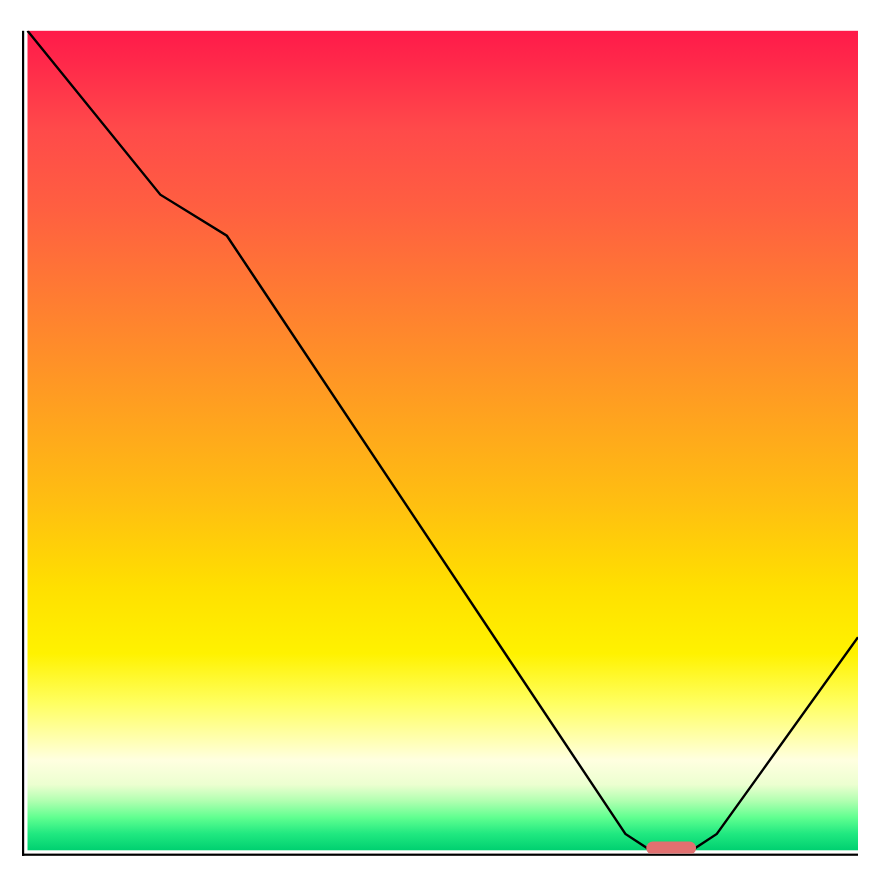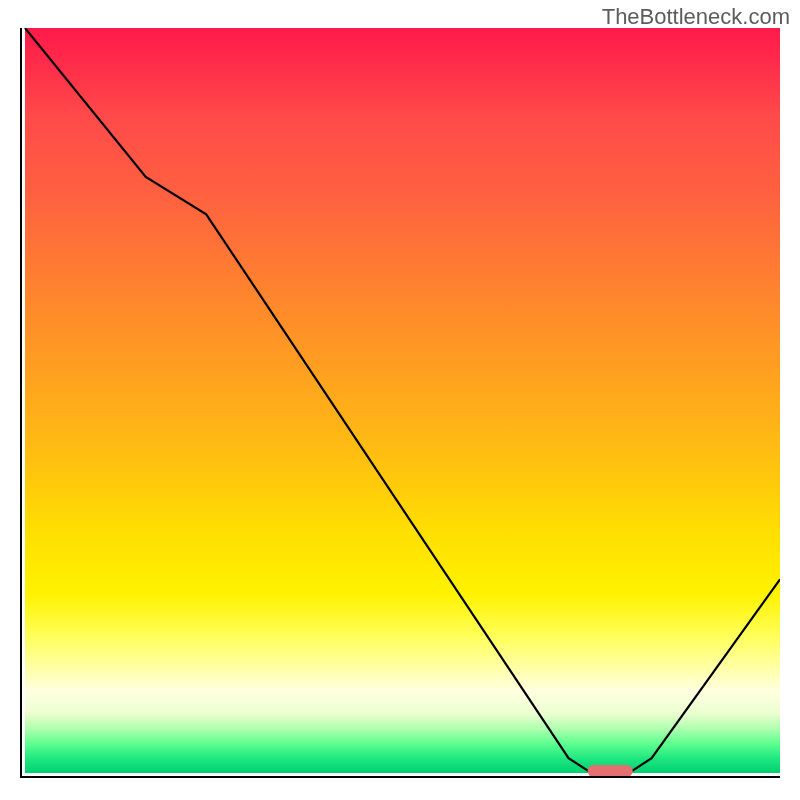--- a/index.html
+++ b/index.html
@@ -68,21 +68,20 @@
     top: 0;
     width: 100%;
     height: 100%;
     pointer-events: none;
   }
 </style>
 </head>
 <body>
 
 <div class="chart-container">
-  <div class="watermark">TheBottleneck.com</div>
 
   <div class="plot-area">
     <div class="gradient-bg"></div>
     <svg class="overlay" viewBox="0 0 760 750" preserveAspectRatio="none">
       <path id="curve-path" fill="none" stroke="#000000" stroke-width="2.2" d="M 3.0 0.0 L 124.1 149.4 L 184.7 186.8 L 548.0 732.1 L 570.8 747.0 L 608.6 747.0 L 631.3 732.1 L 760.0 552.8"></path>
       <rect id="marker-rect" rx="6" ry="6" fill="#e27070" x="567.0" y="739.0" width="45.4" height="12"></rect>
     </svg>
   </div>
 </div>
 

